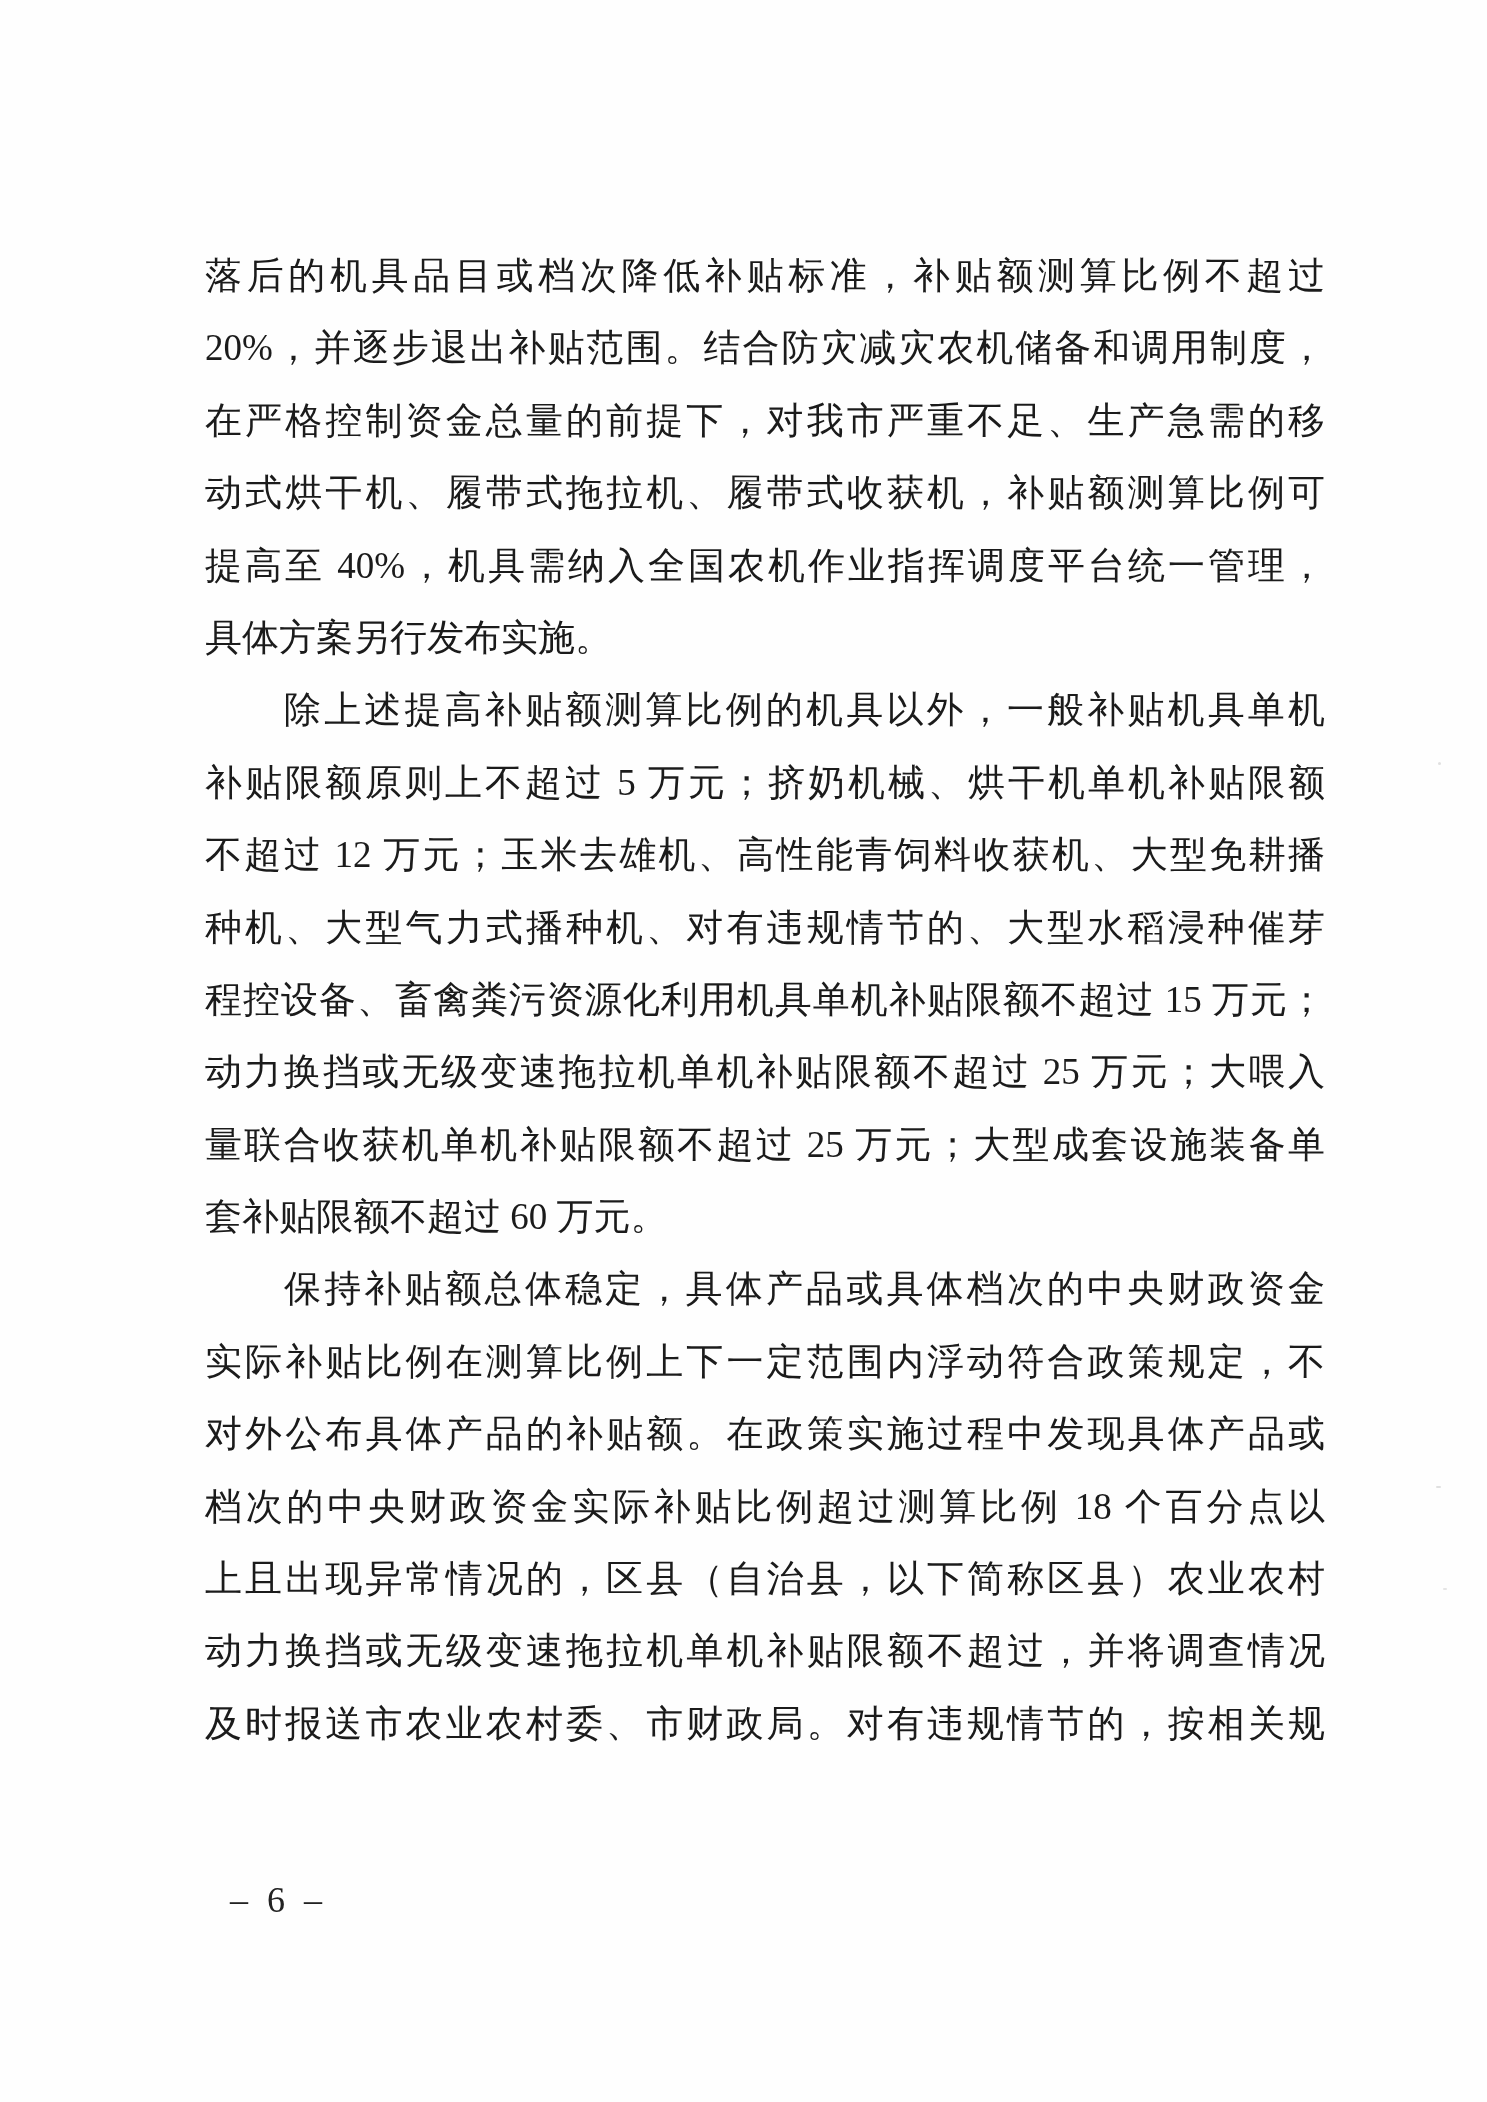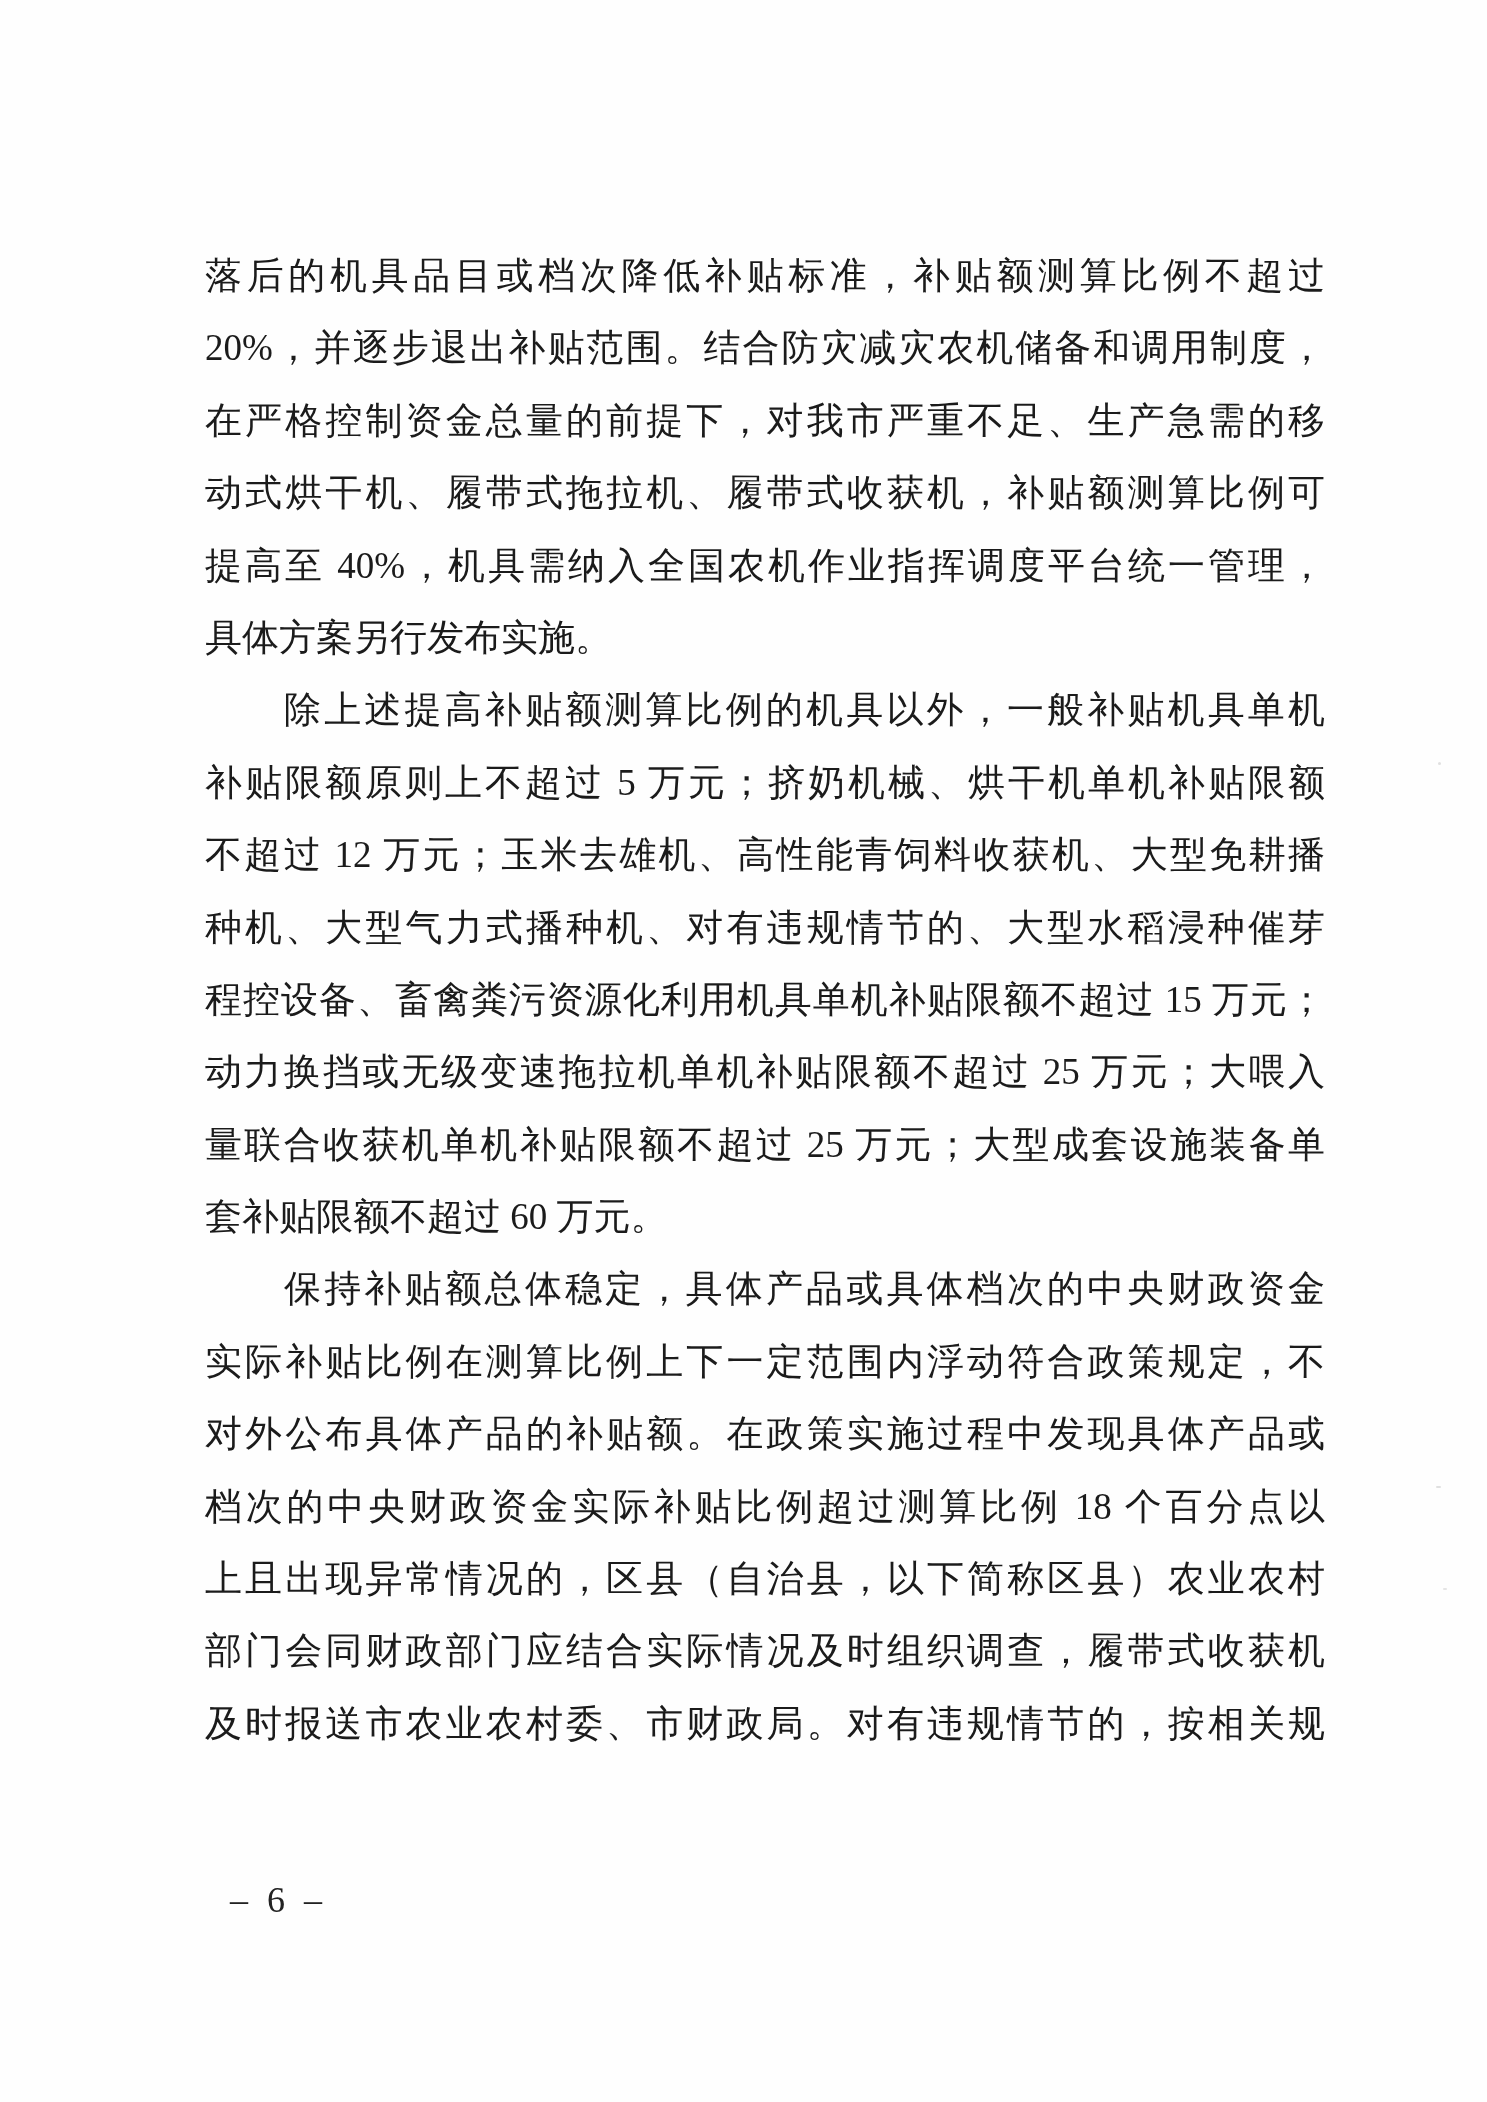--- a/index.html
+++ b/index.html
@@ -74,20 +74,20 @@
       <div class="line">种机、大型气力式播种机、对有违规情节的、大型水稻浸种催芽</div>
       <div class="line">程控设备、畜禽粪污资源化利用机具单机补贴限额不超过 15 万元；</div>
       <div class="line">动力换挡或无级变速拖拉机单机补贴限额不超过 25 万元；大喂入</div>
       <div class="line">量联合收获机单机补贴限额不超过 25 万元；大型成套设施装备单</div>
       <div class="line para-end">套补贴限额不超过 60 万元。</div>
       <div class="line indent">保持补贴额总体稳定，具体产品或具体档次的中央财政资金</div>
       <div class="line">实际补贴比例在测算比例上下一定范围内浮动符合政策规定，不</div>
       <div class="line">对外公布具体产品的补贴额。在政策实施过程中发现具体产品或</div>
       <div class="line">档次的中央财政资金实际补贴比例超过测算比例 18 个百分点以</div>
       <div class="line">上且出现异常情况的，区县（自治县，以下简称区县）农业农村</div>
-      <div class="line">部门会同财政部门应结合实际情况及时组织调查，履带式收获机</div>
+      <div class="line">动力换挡或无级变速拖拉机单机补贴限额不超过，并将调查情况</div>
       <div class="line">及时报送市农业农村委、市财政局。对有违规情节的，按相关规</div>
     </div>
   <div class="page-number">– 6 –</div>
   <div class="speck s1"></div>
   <div class="speck s2"></div>
   <div class="speck s3"></div>
 </div>
 
 </body></html>

